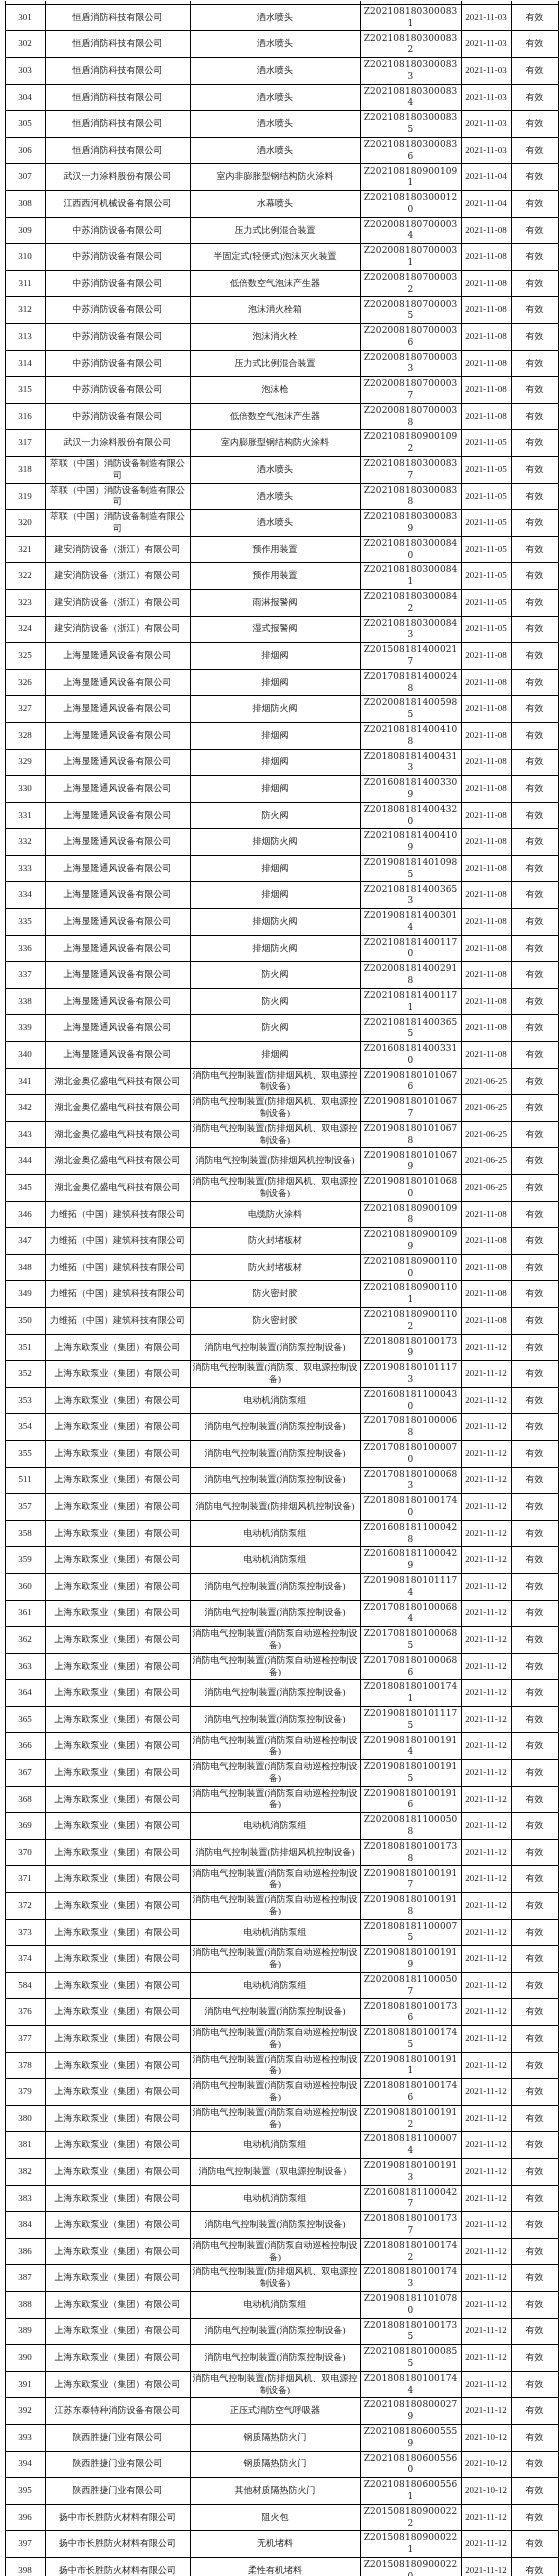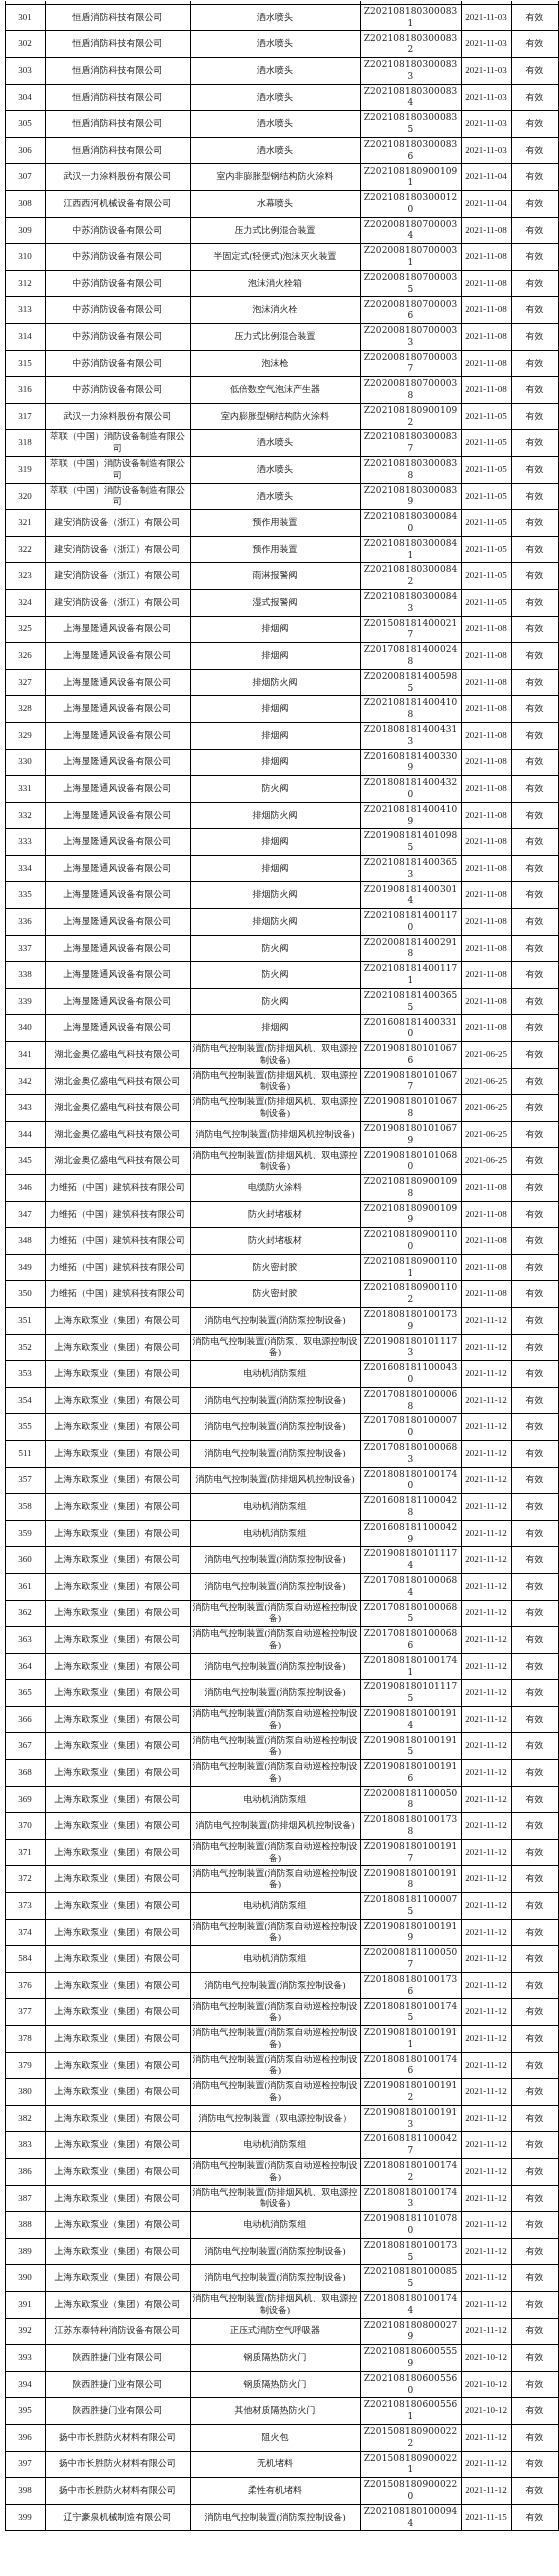--- a/index.html
+++ b/index.html
@@ -139,20 +139,28 @@
         </tr>
         <tr>
           <td class="c-no">310</td>
           <td class="c-company">中苏消防设备有限公司</td>
           <td class="c-product">半固定式(轻便式)泡沫灭火装置</td>
           <td class="c-cert">Z2020081807000031</td>
           <td class="c-date">2021-11-08</td>
           <td class="c-status">有效</td>
         </tr>
         <tr>
+          <td class="c-no">311</td>
+          <td class="c-company">中苏消防设备有限公司</td>
+          <td class="c-product">低倍数空气泡沫产生器</td>
+          <td class="c-cert">Z2020081807000032</td>
+          <td class="c-date">2021-11-08</td>
+          <td class="c-status">有效</td>
+        </tr>
+        <tr>
           <td class="c-no">312</td>
           <td class="c-company">中苏消防设备有限公司</td>
           <td class="c-product">泡沫消火栓箱</td>
           <td class="c-cert">Z2020081807000035</td>
           <td class="c-date">2021-11-08</td>
           <td class="c-status">有效</td>
         </tr>
         <tr>
           <td class="c-no">313</td>
           <td class="c-company">中苏消防设备有限公司</td>
@@ -691,32 +699,48 @@
         </tr>
         <tr>
           <td class="c-no">380</td>
           <td class="c-company">上海东欧泵业（集团）有限公司</td>
           <td class="c-product">消防电气控制装置(消防泵自动巡检控制设备)</td>
           <td class="c-cert">Z2019081801001912</td>
           <td class="c-date">2021-11-12</td>
           <td class="c-status">有效</td>
         </tr>
         <tr>
+          <td class="c-no">381</td>
+          <td class="c-company">上海东欧泵业（集团）有限公司</td>
+          <td class="c-product">电动机消防泵组</td>
+          <td class="c-cert">Z2018081811000074</td>
+          <td class="c-date">2021-11-12</td>
+          <td class="c-status">有效</td>
+        </tr>
+        <tr>
           <td class="c-no">382</td>
           <td class="c-company">上海东欧泵业（集团）有限公司</td>
           <td class="c-product">消防电气控制装置（双电源控制设备）</td>
           <td class="c-cert">Z2019081801001913</td>
           <td class="c-date">2021-11-12</td>
           <td class="c-status">有效</td>
         </tr>
         <tr>
           <td class="c-no">383</td>
           <td class="c-company">上海东欧泵业（集团）有限公司</td>
           <td class="c-product">电动机消防泵组</td>
           <td class="c-cert">Z2016081811000427</td>
+          <td class="c-date">2021-11-12</td>
+          <td class="c-status">有效</td>
+        </tr>
+        <tr>
+          <td class="c-no">384</td>
+          <td class="c-company">上海东欧泵业（集团）有限公司</td>
+          <td class="c-product">消防电气控制装置(消防泵控制设备)</td>
+          <td class="c-cert">Z2018081801001737</td>
           <td class="c-date">2021-11-12</td>
           <td class="c-status">有效</td>
         </tr>
         <tr>
           <td class="c-no">386</td>
           <td class="c-company">上海东欧泵业（集团）有限公司</td>
           <td class="c-product">消防电气控制装置(消防泵自动巡检控制设备)</td>
           <td class="c-cert">Z2018081801001742</td>
           <td class="c-date">2021-11-12</td>
           <td class="c-status">有效</td>

